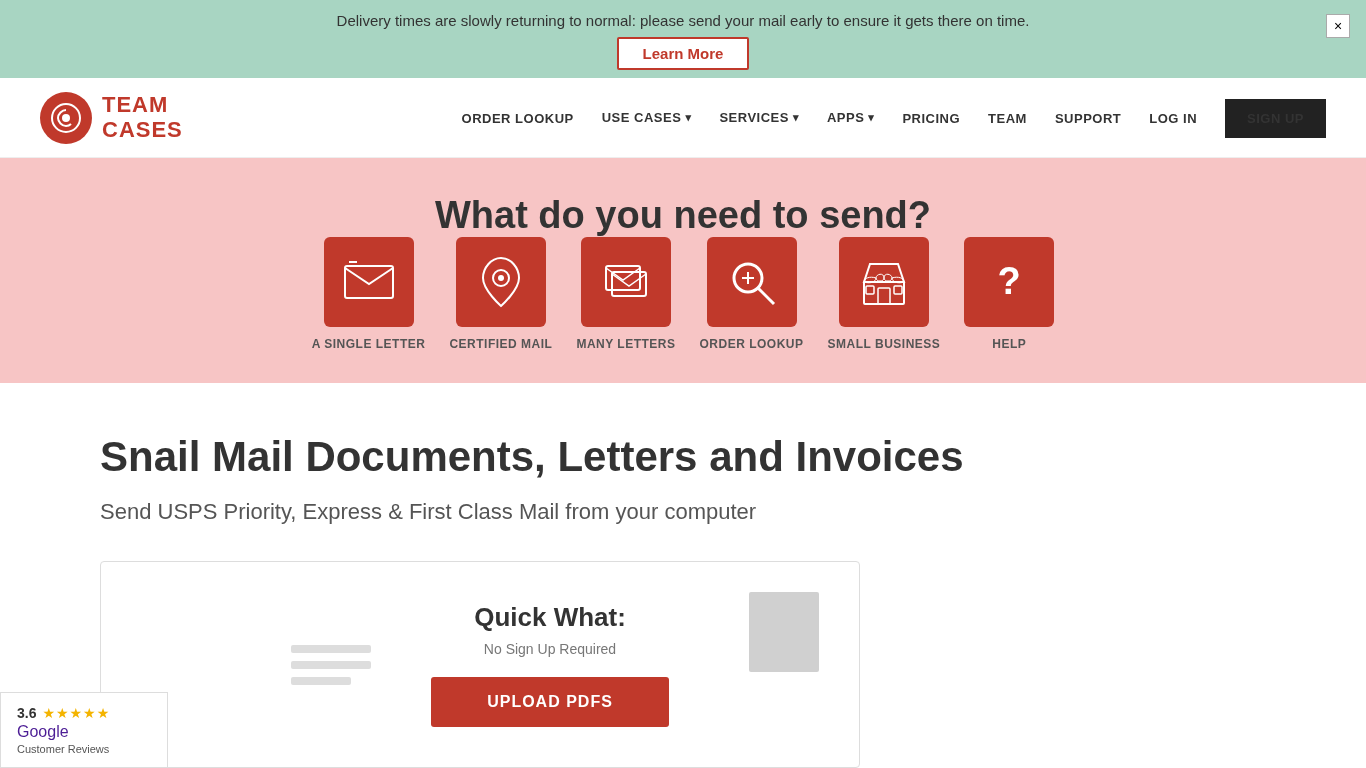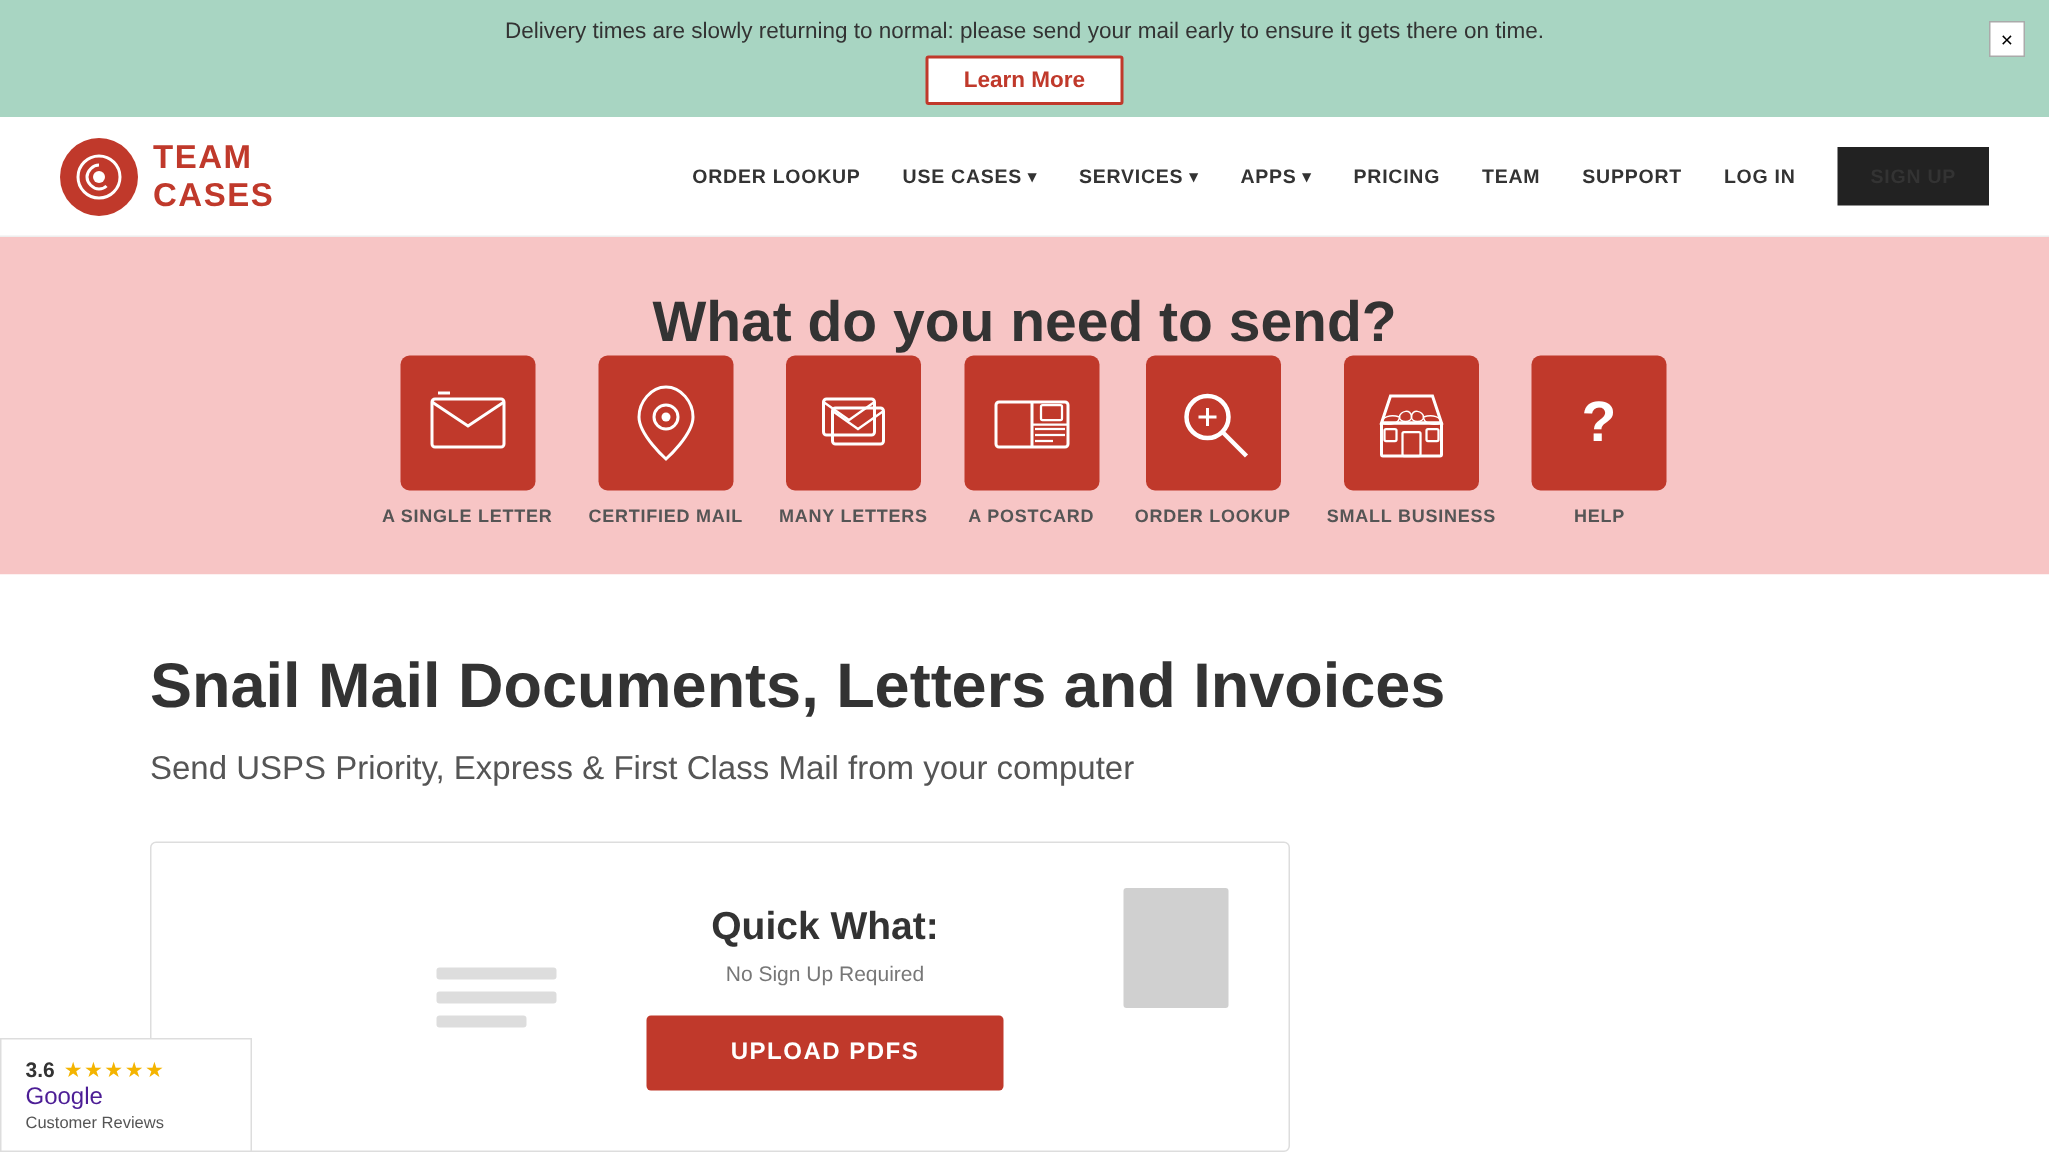--- a/index.html
+++ b/index.html
@@ -365,34 +365,20 @@
         <svg viewBox="0 0 56 56" fill="white">
           <rect x="14" y="18" width="34" height="24" rx="2" stroke="white" stroke-width="2" fill="none"></rect>
           <path d="M14 20 L31 32 L48 20" stroke="white" stroke-width="1.5" fill="none"></path>
           <rect x="8" y="12" width="34" height="24" rx="2" stroke="white" stroke-width="2" fill="none"></rect>
           <path d="M8 14 L25 26 L42 14" stroke="white" stroke-width="1.5" fill="none"></path>
         </svg>
       </div>
       <span class="icon-label">MANY LETTERS</span>
     </div>
 
-    <div class="icon-item">
-      <div class="icon-box">
-        <svg viewBox="0 0 56 56" fill="white">
-          <rect x="4" y="14" width="48" height="30" rx="2" stroke="white" stroke-width="2" fill="none"></rect>
-          <line x1="28" y1="14" x2="28" y2="44" stroke="white" stroke-width="2"></line>
-          <line x1="28" y1="29" x2="52" y2="29" stroke="white" stroke-width="1.5"></line>
-          <rect x="34" y="16" width="14" height="10" rx="1" stroke="white" stroke-width="1.5" fill="none"></rect>
-          <line x1="30" y1="32" x2="50" y2="32" stroke="white" stroke-width="1.5"></line>
-          <line x1="30" y1="36" x2="50" y2="36" stroke="white" stroke-width="1.5"></line>
-          <line x1="30" y1="40" x2="42" y2="40" stroke="white" stroke-width="1.5"></line>
-        </svg>
-      </div>
-      <span class="icon-label">A POSTCARD</span>
-    </div>
 
     <div class="icon-item">
       <div class="icon-box">
         <svg viewBox="0 0 56 56" fill="white">
           <circle cx="24" cy="24" r="14" stroke="white" stroke-width="3" fill="none"></circle>
           <line x1="34" y1="34" x2="50" y2="50" stroke="white" stroke-width="3"></line>
           <line x1="18" y1="24" x2="30" y2="24" stroke="white" stroke-width="2"></line>
           <line x1="24" y1="18" x2="24" y2="30" stroke="white" stroke-width="2"></line>
         </svg>
       </div>

